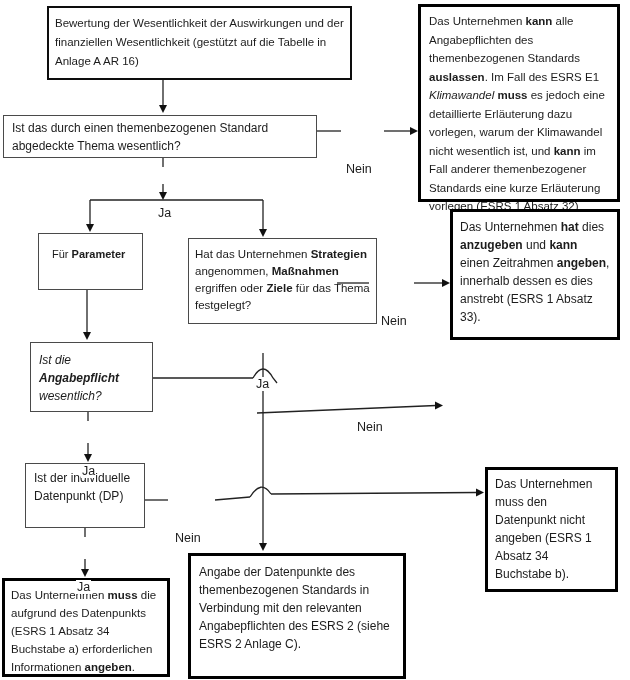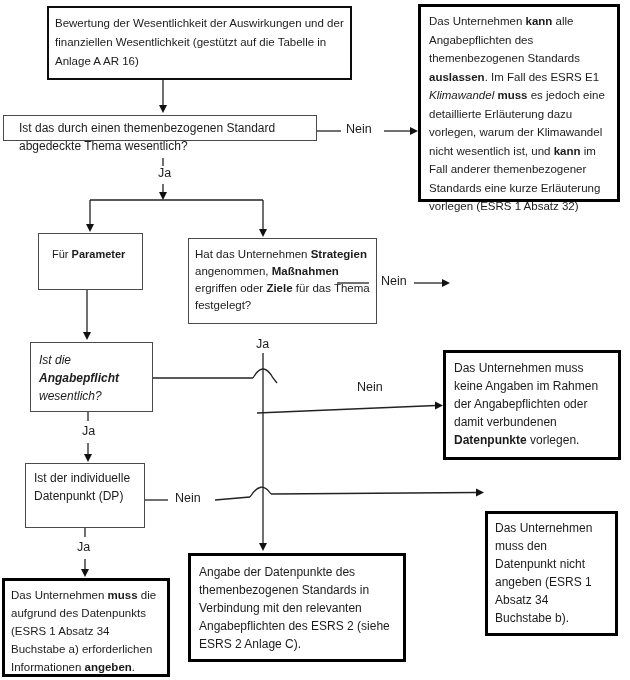--- a/index.html
+++ b/index.html
@@ -19,68 +19,69 @@
     font-size: 12px;
     line-height: 18px;
     padding: 6px 8px;
     color: #1c1c1c;
   }
   .b-thin  { border: 1px solid #4a4a4a; }
   .b-mid   { border: 2px solid #0d0d0d; margin-left: 43px; }
   .b-thick { border: 3px solid #000000; }
 
   .box-bewertung        { left: 4px;   top: 6px;   width: 305px; height: 74px;  font-size: 11.5px; line-height: 19px; padding: 6px 6px; }
-  .box-thema            { left: 3px;   top: 115px; width: 314px; height: 26px;  padding: 3px 15px; }
+  .box-thema            { left: 3px;   top: 115px; width: 314px; height: 43px;  padding: 3px 8px; }
   .box-kann-auslassen   { left: 418px; top: 4px;   width: 202px; height: 198px; font-size: 11.5px; line-height: 18.5px; padding: 5px 8px; }
   .box-fuer-parameter   { left: 38px;  top: 233px; width: 105px; height: 57px;  padding: 11px 0 0 13px; font-size: 11px; }
   .box-strategien       { left: 148px; top: 238px; width: 189px; height: 86px;  font-size: 11.5px; line-height: 17px; padding: 7px 6px; margin-left: 40px; }
   .box-hat-anzugeben    { left: 450px; top: 209px; width: 170px; height: 131px; padding: 6px 7px; }
   .box-angabepflicht    { left: 30px;  top: 342px; width: 123px; height: 70px;  padding: 8px 8px; font-style: italic; }
   .box-keine-angaben    { left: 443px; top: 350px; width: 178px; height: 110px; padding: 6px 8px; }
   .box-datenpunkt       { left: 25px;  top: 463px; width: 120px; height: 65px;  padding: 5px 8px; }
-  .box-dp-nicht-angeben { left: 485px; top: 467px; width: 133px; height: 125px; padding: 5px 7px; margin-top: 44px; }
+  .box-dp-nicht-angeben { left: 485px; top: 467px; width: 133px; height: 125px; padding: 5px 7px; }
   .box-muss-angeben     { left: 2px;   top: 578px; width: 168px; height: 99px;  font-size: 11.5px; padding: 5px 6px; }
-  .box-angabe-dp        { left: 188px; top: 553px; width: 218px; height: 109px; padding: 7px 8px; }
+  .box-angabe-dp        { left: 188px; top: 553px; width: 218px; height: 126px; padding: 7px 8px; }
 
   svg.connectors { position: absolute; inset: 0; pointer-events: none; }
   svg.connectors line, svg.connectors path, svg.connectors polyline {
     stroke: #222222; stroke-width: 1.3; fill: none;
   }
   svg.connectors polygon { fill: #111111; stroke: none; }
 
   .lbl {
     position: absolute;
     font-size: 12.5px;
     line-height: 14px;
     color: #1c1c1c;
     background: #ffffff;
     padding: 0 1px;
+    margin-top: 40px;
   }
   b { font-weight: 700; }
   i { font-style: italic; }
 </style>
 </head>
 <body>
 
 <div class="stage">
 
   <div class="box b-mid box-bewertung"><span>Bewertung der Wesentlichkeit der Auswirkungen und der finanziellen Wesentlichkeit (gestützt auf die Tabelle in Anlage A AR 16)</span></div>
 
   <div class="box b-thin box-thema"><span>Ist das durch einen themenbezogenen Standard abgedeckte Thema wesentlich?</span></div>
 
   <div class="box b-thick box-kann-auslassen"><span>Das Unternehmen </span><b>kann</b><span> alle Angabepflichten des themenbezogenen Standards </span><b>auslassen</b><span>. Im Fall des ESRS E1 </span><i>Klimawandel</i><span> </span><b>muss</b><span> es jedoch eine detaillierte Erläuterung dazu vorlegen, warum der Klimawandel nicht wesentlich ist, und </span><b>kann</b><span> im Fall anderer themenbezogener Standards eine kurze Erläuterung vorlegen (ESRS 1 Absatz 32)</span></div>
 
   <div class="box b-thin box-fuer-parameter"><span>Für </span><b>Parameter</b></div>
 
   <div class="box b-thin box-strategien"><span>Hat das Unternehmen </span><b>Strategien</b><span> angenommen, </span><b>Maßnahmen</b><span> ergriffen oder </span><b>Ziele</b><span> für das Thema festgelegt?</span></div>
 
+  <div class="box b-thick box-hat-anzugeben"><span>Das Unternehmen </span><b>hat</b><span> dies </span><b>anzugeben</b><span> und </span><b>kann</b><span> einen Zeitrahmen </span><b>angeben</b><span>, innerhalb dessen es dies anstrebt (ESRS 1 Absatz 33).</span></div>
 
   <div class="box b-thin box-angabepflicht"><span>Ist die </span><b>Angabepflicht</b><span> wesentlich?</span></div>
 
-  <div class="box b-thick box-keine-angaben"><span>Das Unternehmen muss keine Angaben im Rahmen der Angabepflichten oder damit verbundenen </span><b>Datenpunkte</b><span> vorlegen.</span></div>
 
   <div class="box b-thin box-datenpunkt"><span>Ist der individuelle Datenpunkt (DP)</span></div>
 
   <div class="box b-thick box-dp-nicht-angeben"><span>Das Unternehmen muss den Datenpunkt nicht angeben (ESRS 1 Absatz 34 Buchstabe b).</span></div>
 
   <div class="box b-thick box-muss-angeben"><span>Das Unternehmen </span><b>muss</b><span> die aufgrund des Datenpunkts (ESRS 1 Absatz 34 Buchstabe a) erforderlichen Informationen </span><b>angeben</b><span>.</span></div>
 
   <div class="box b-thick box-angabe-dp"><span>Angabe der Datenpunkte des themenbezogenen Standards in Verbindung mit den relevanten Angabepflichten des ESRS 2 (siehe ESRS 2 Anlage C).</span></div>
 
   <svg class="connectors" width="630" height="680" viewBox="0 0 630 680">

